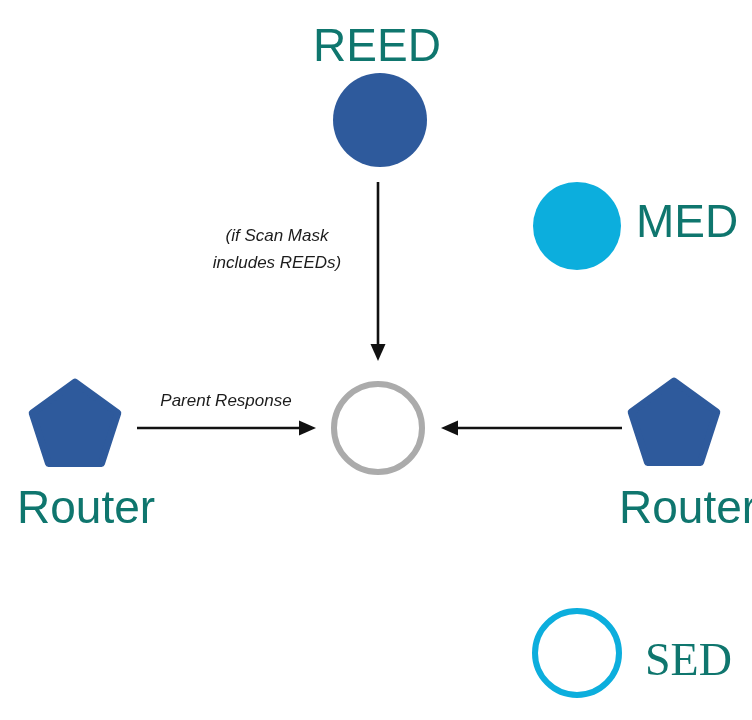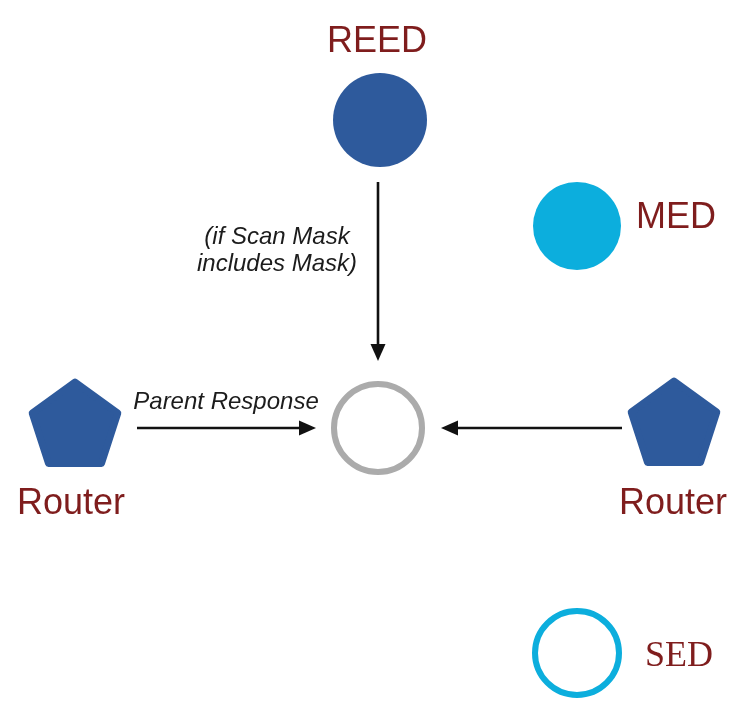--- a/index.html
+++ b/index.html
@@ -17,32 +17,32 @@
   }
   .diagram-svg {
     position: absolute;
     left: 0;
     top: 0;
     width: 752px;
     height: 720px;
   }
   .label {
     position: absolute;
-    color: #7f1d1d;
-    font-size: 36px;
+    color: #0f766e;
+    font-size: 46px;
     line-height: 1.08;
     white-space: nowrap;
   }
   .label.centered {
     transform: translateX(-50%);
   }
   .annotation {
     position: absolute;
     color: #1c1c1c;
-    font-size: 24px;
+    font-size: 17px;
     font-style: italic;
     line-height: 27px;
     white-space: nowrap;
     text-align: center;
     transform: translateX(-50%);
   }
 </style>
 </head>
 <body>
 
@@ -77,18 +77,18 @@
   <div class="label" style="left:636px; top:197px;">MED</div>
 
   <div class="label" style="left:645px; top:635px;font-family:Liberation Serif, serif;">SED</div>
 
   <div class="label" style="left:17px; top:483px;">Router</div>
 
   <div class="label" style="left:619px; top:483px;">Router</div>
 
   <div class="annotation" style="left:277px; top:222px;">
     <div>(if Scan Mask</div>
-    <div>includes Mask)</div>
+    <div>includes REEDs)</div>
   </div>
 
   <div class="annotation" style="left:226px; top:387px;text-align:center;">Parent Response</div>
 
 </div>
 
 </body></html>

